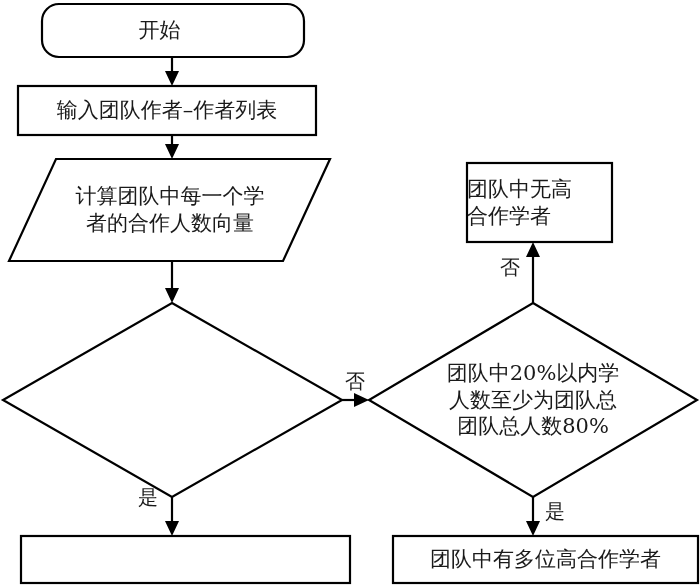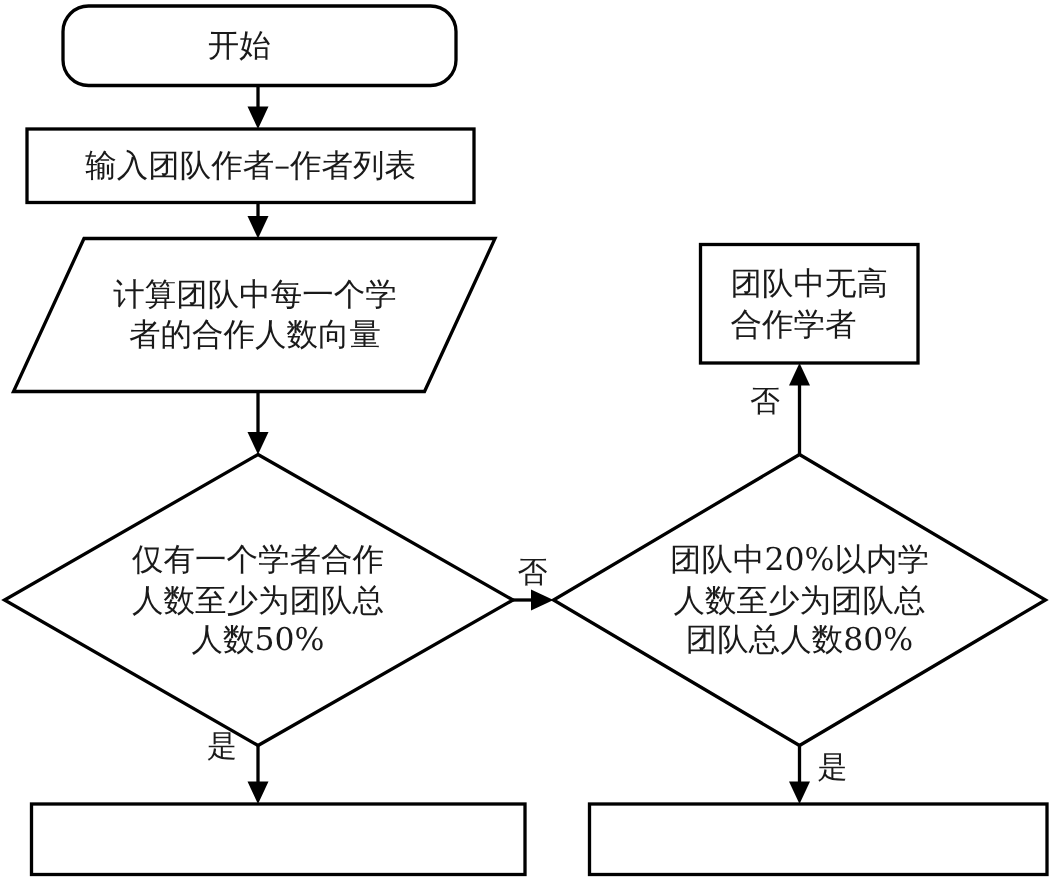--- a/index.html
+++ b/index.html
@@ -110,32 +110,30 @@
     <polygon class="arrowhead" points="533,536 526,521 540,521"></polygon>
   </svg>
 
   <div class="node-text" style="left:42px; top:4px; width:235px; height:53px;border-radius:23px;">开始</div>
 
   <div class="node-text" style="left:34px; top:159px; width:272px; height:102px;">计算团队中每一个学
 者的合作人数向量</div>
 
   <div class="node-text" style="left:18px; top:86px; width:298px; height:49px;">输入团队作者–作者列表</div>
 
-  <div class="node-text" style="left:52px; top:340px; width:240px; height:120px;">仅有一个学者合作
-人数至少为团队总
-人数50%</div>
 
   <div class="node-text" style="left:414px; top:340px; width:238px; height:120px;">团队中20%以内学
 人数至少为团队总
 团队总人数80%</div>
 
-  <div class="node-text" style="left:467px; top:163px; width:145px; height:79px; justify-content:flex-start; padding-left:20px; box-sizing:border-box; text-align:left;">团队中无高
+  <div class="node-text" style="left:467px; top:163px; width:145px; height:79px; justify-content:flex-start; padding-left:0; box-sizing:border-box; text-align:left;">团队中无高
 合作学者</div>
 
 
+  <div class="node-text" style="left:393px; top:536px; width:305px; height:47px;">团队中有多位高合作学者</div>
 
   <div class="edge-label" style="left:345px; top:371px;">否</div>
 
   <div class="edge-label" style="left:138px; top:487px;">是</div>
 
   <div class="edge-label" style="left:500px; top:257px;">否</div>
 
   <div class="edge-label" style="left:545px; top:501px;">是</div>
 
 </div>

